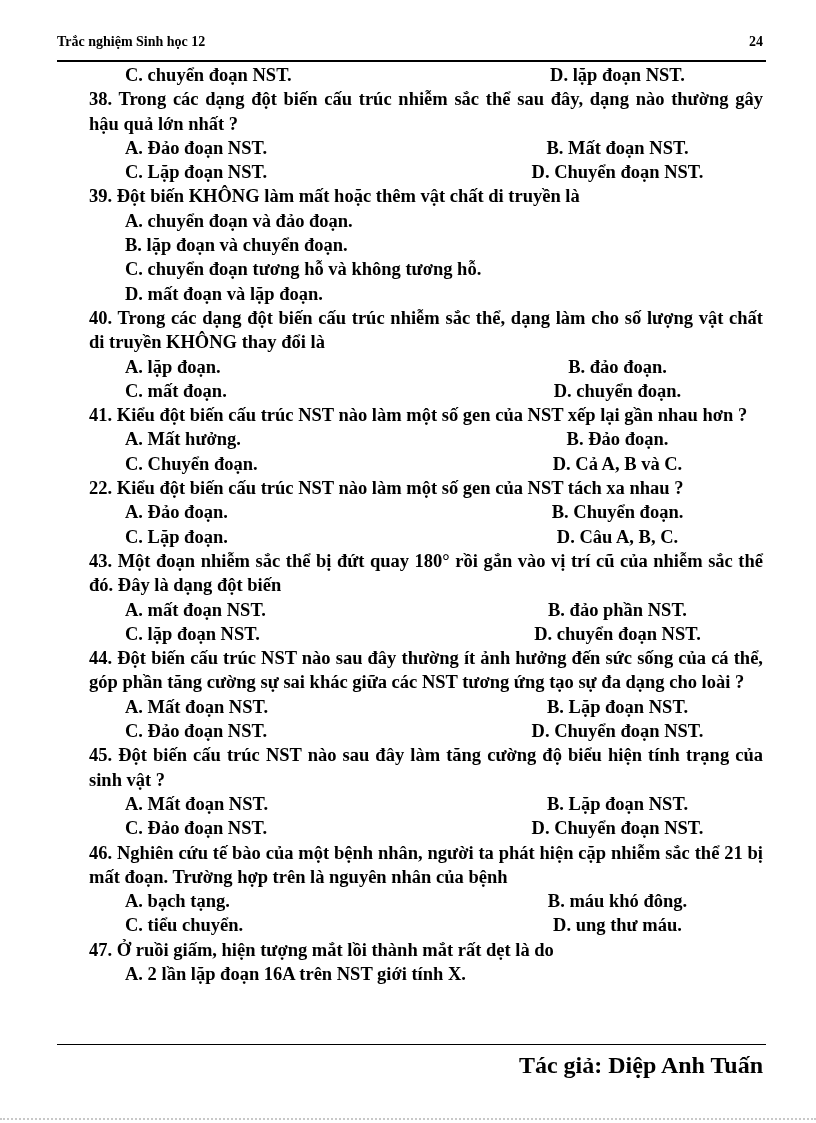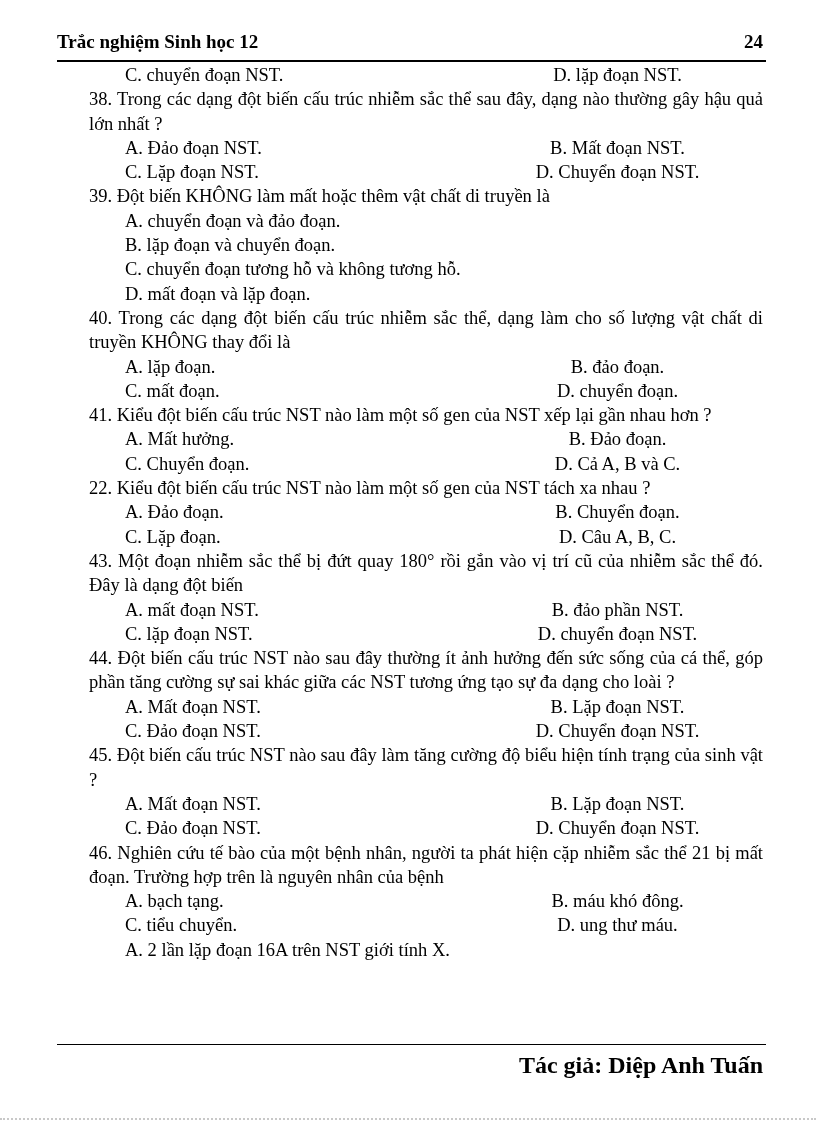--- a/index.html
+++ b/index.html
@@ -18,34 +18,35 @@
   }
   .header {
     position: absolute;
     top: 30px;
     left: 57px;
     right: 53px;
     display: flex;
     justify-content: space-between;
     align-items: baseline;
     font-weight: bold;
-    font-size: 19px;
+    font-size: 14px;
   }
   .header-rule {
     position: absolute;
     top: 60px;
     left: 57px;
     right: 50px;
     border-top: 2.5px solid #000;
   }
   .content {
     position: absolute;
     top: 63px;
     left: 57px;
     right: 53px;
+    font-weight: bold;
   }
   .stem {
     text-align: justify;
     margin-left: 32px;
   }
   .opt-row {
     display: flex;
     padding-left: 68px;
   }
   .opt-row .opt-a {
@@ -189,20 +190,21 @@
         <div class="opt-row">
           <div class="opt-a">A. bạch tạng.</div>
           <div class="opt-b">B. máu khó đông.</div>
         </div>
         <div class="opt-row">
           <div class="opt-a">C. tiểu chuyển.</div>
           <div class="opt-b">D. ung thư máu.</div>
         </div>
       </div>
       <div>
+        <div class="stem">47. Ở ruồi giấm, hiện tượng mắt lồi thành mắt rất dẹt là do</div>
         <div class="opt-line">A. 2 lần lặp đoạn 16A trên NST giới tính X.</div>
       </div>
     </div>
 
   <div class="footer-rule"></div>
   <div class="footer-author">Tác giả: Diệp Anh Tuấn</div>
   <div class="bottom-dots"></div>
 
 </div>
 

